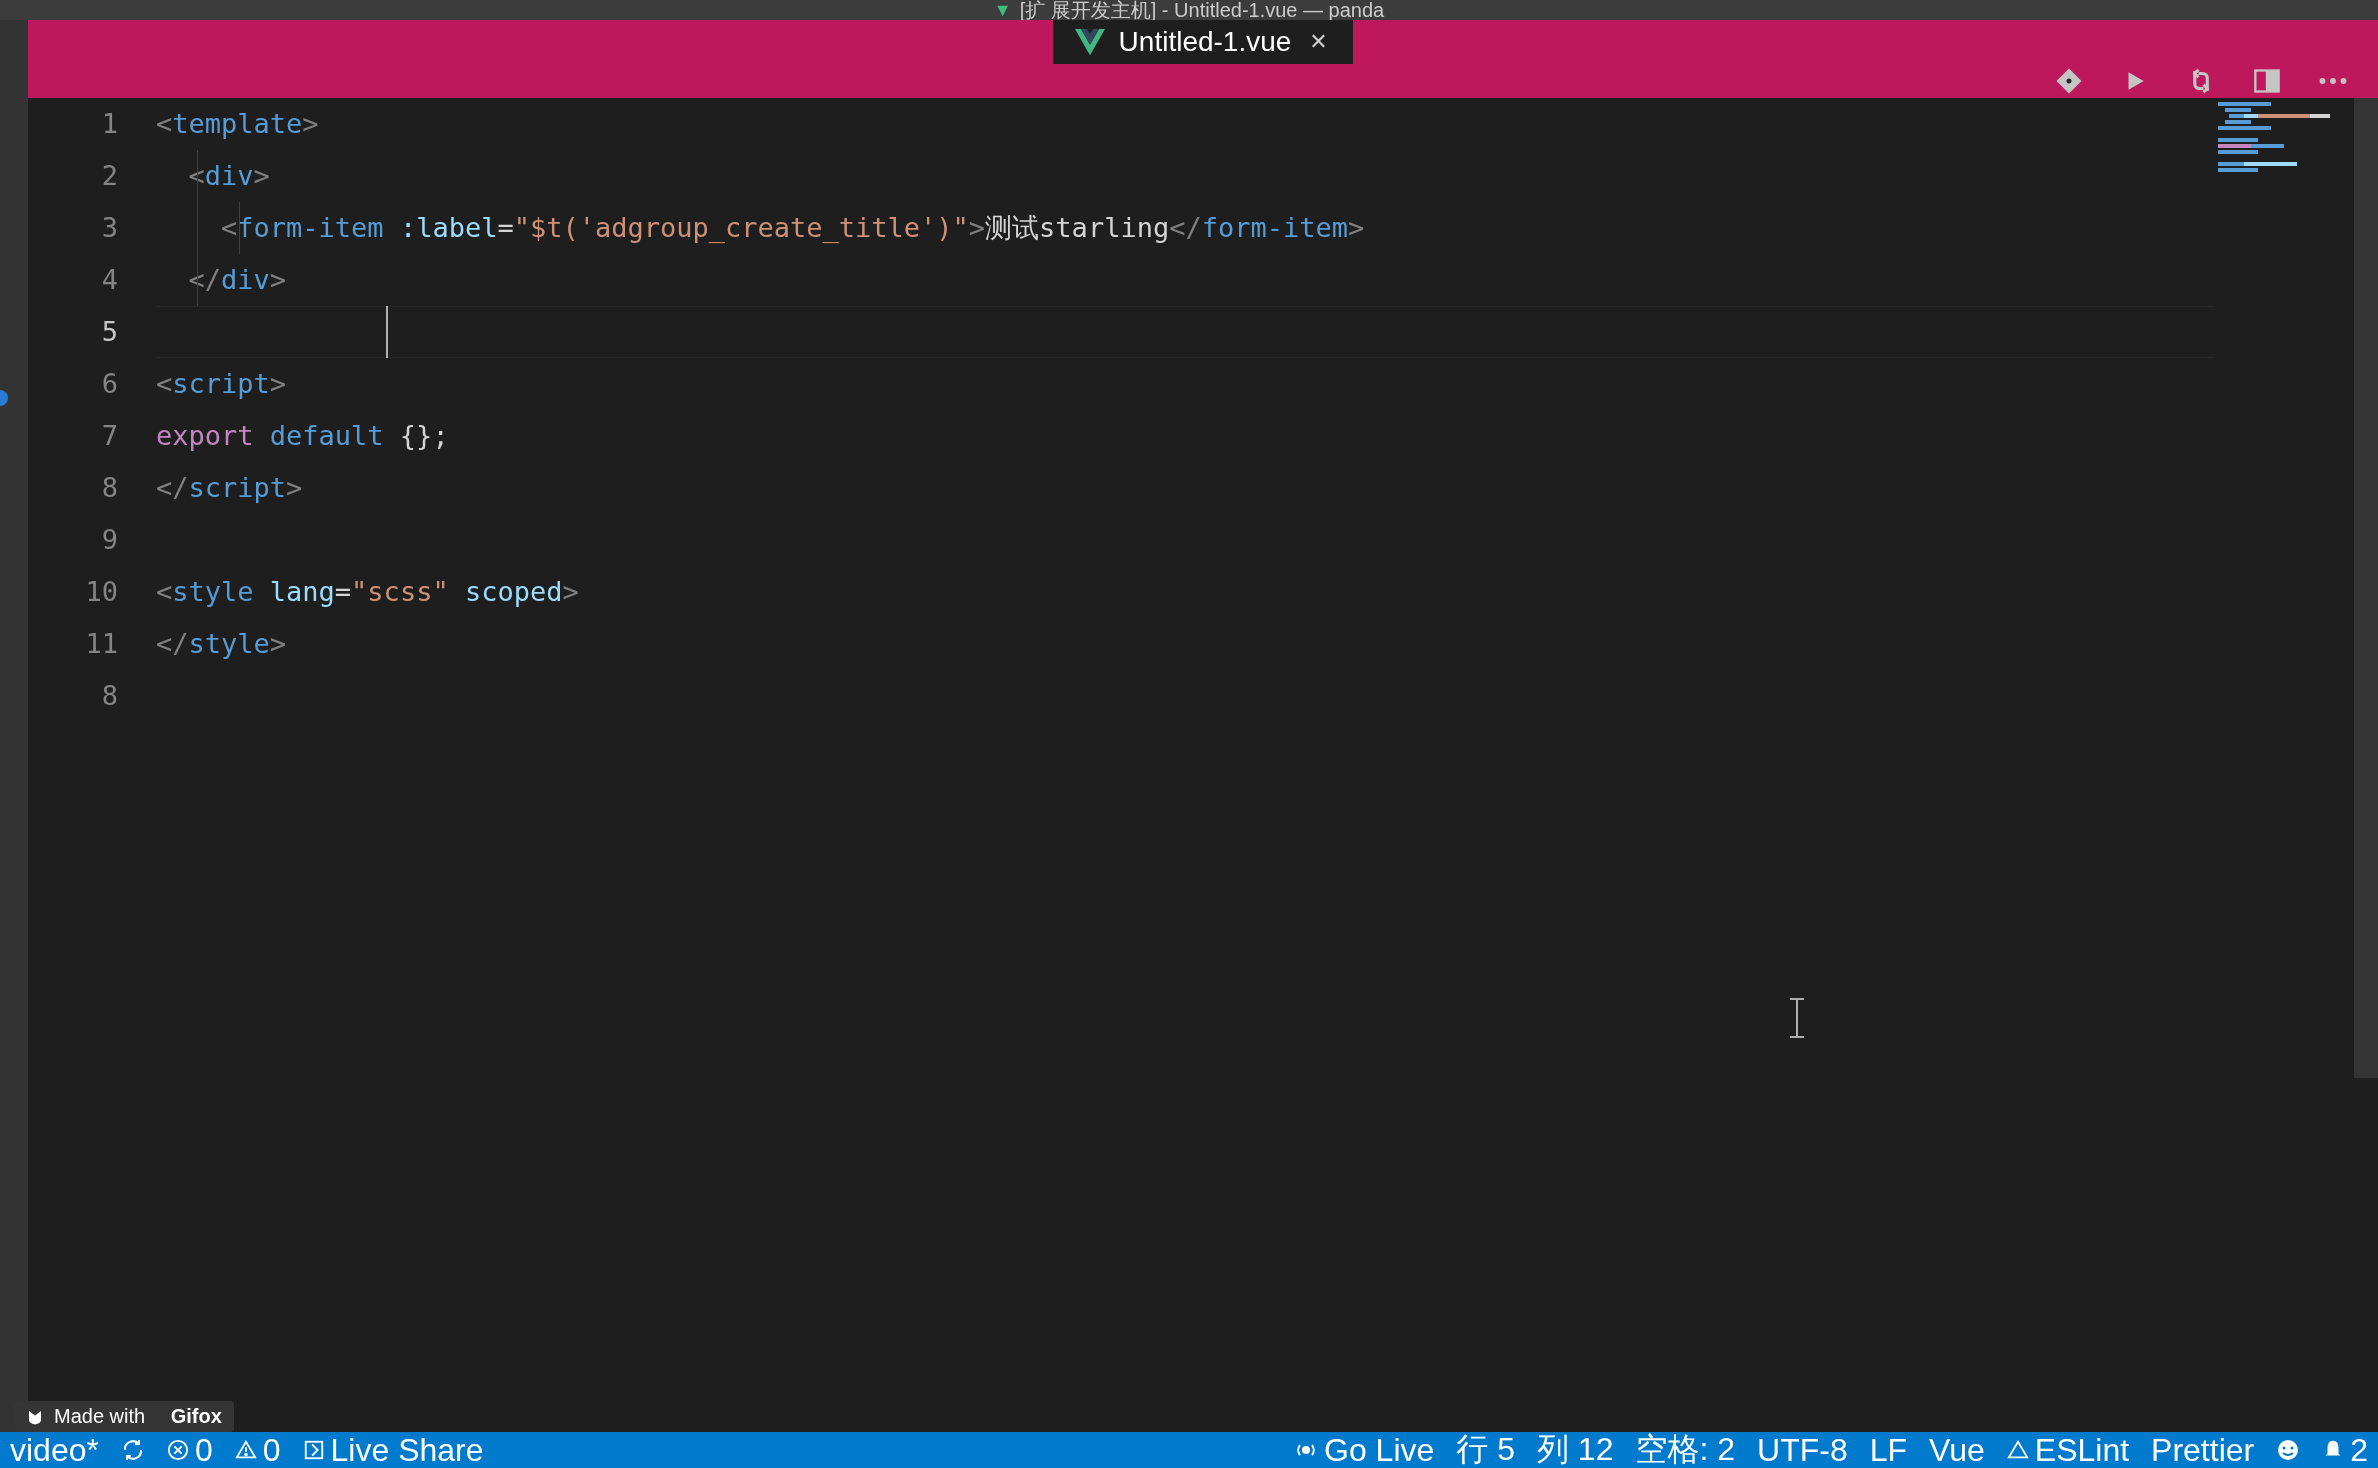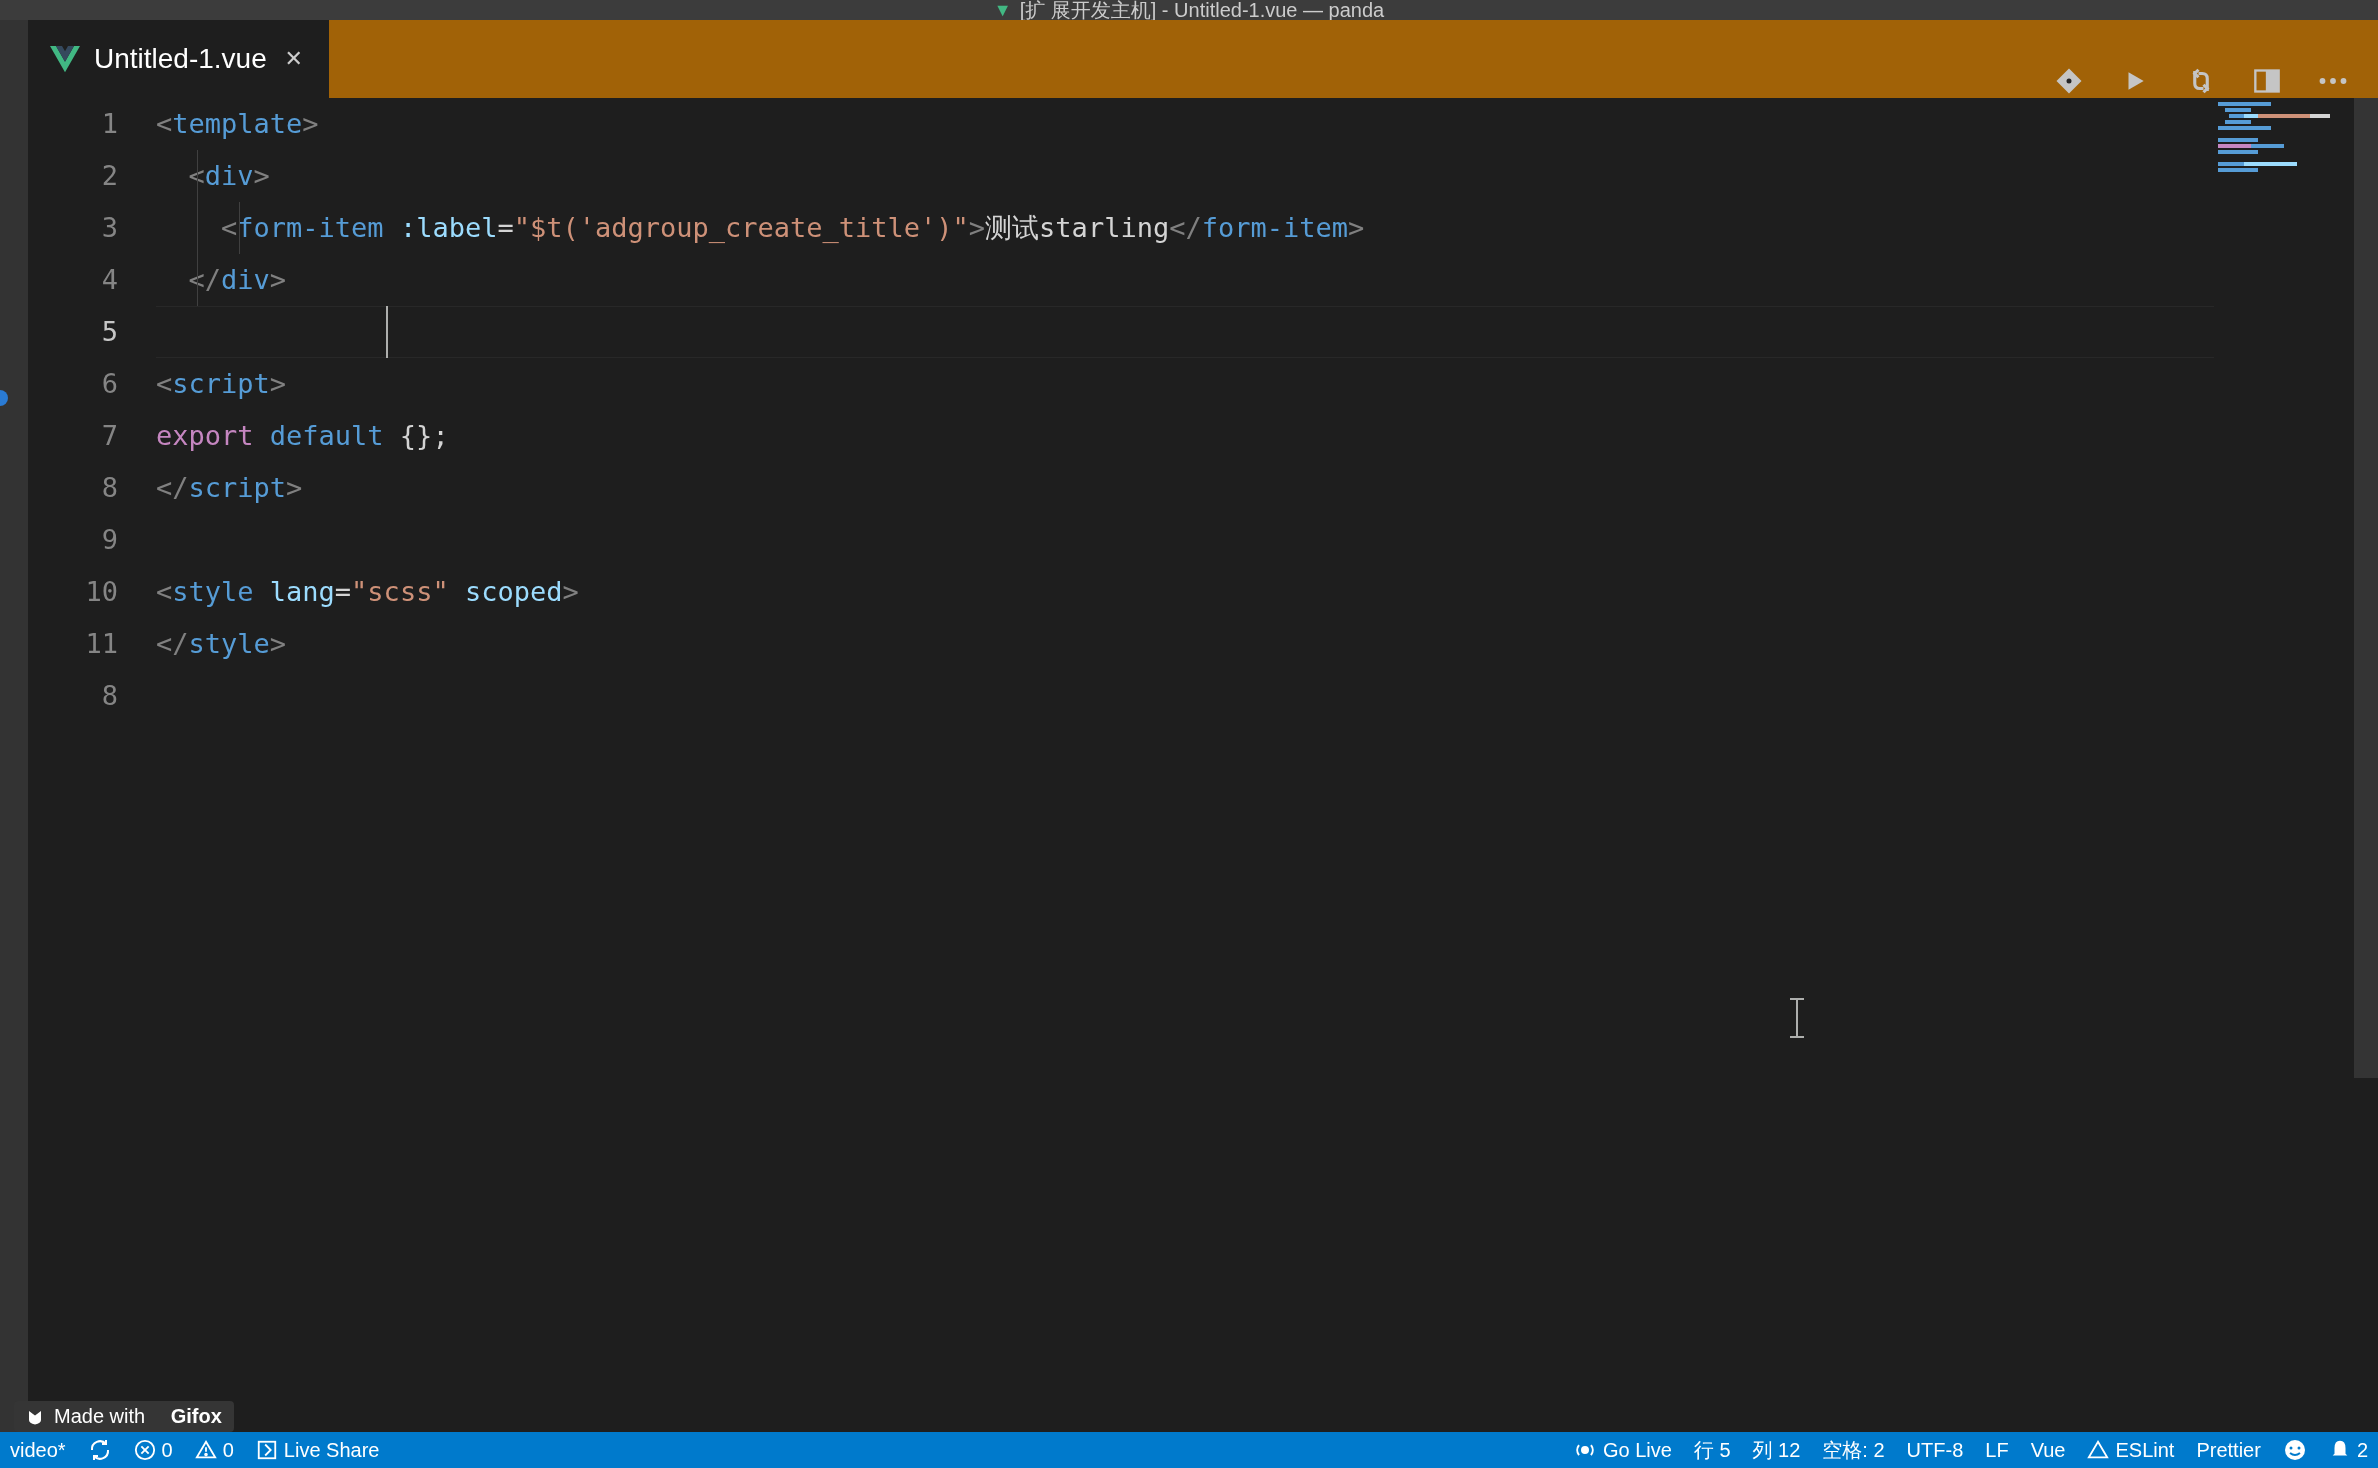--- a/index.html
+++ b/index.html
@@ -36,23 +36,24 @@
       flex-shrink: 0;
     }
     .editor-group {
       flex: 1;
       display: flex;
       flex-direction: column;
       background: #252526;
     }
     .tabs {
       display: flex;
-      align-items: flex-end;
-      background: #a16207;
+      align-items: center;
+      background: #be185d;
       height: 78px;
+      flex-direction: column;
     }
     .tab {
       display: flex;
       align-items: center;
       padding: 0 22px 0 22px;
       height: 78px;
       background: #1e1e1e;
       color: #ffffff;
       font-size: 28px;
       gap: 14px;
@@ -173,21 +174,21 @@
     }
     .text-cursor::before{top:0;} .text-cursor::after{bottom:0;}
     .statusbar {
       position: absolute;
       bottom: 0; left: 0; right: 0;
       height: 36px;
       background: #007acc;
       display: flex;
       align-items: center;
       color: #ffffff;
-      font-size: 20px;
+      font-size: 32px;
       padding: 0 10px;
       gap: 22px;
     }
     .statusbar-right { margin-left: auto; display: flex; gap: 22px; align-items:center;}
     .sb-item { display: flex; align-items: center; gap: 6px; cursor: pointer; }
     .sb-icon { display: inline-flex; }
     .gifox {
       position: absolute;
       bottom: 36px; left: 14px;
       background: #353535;

